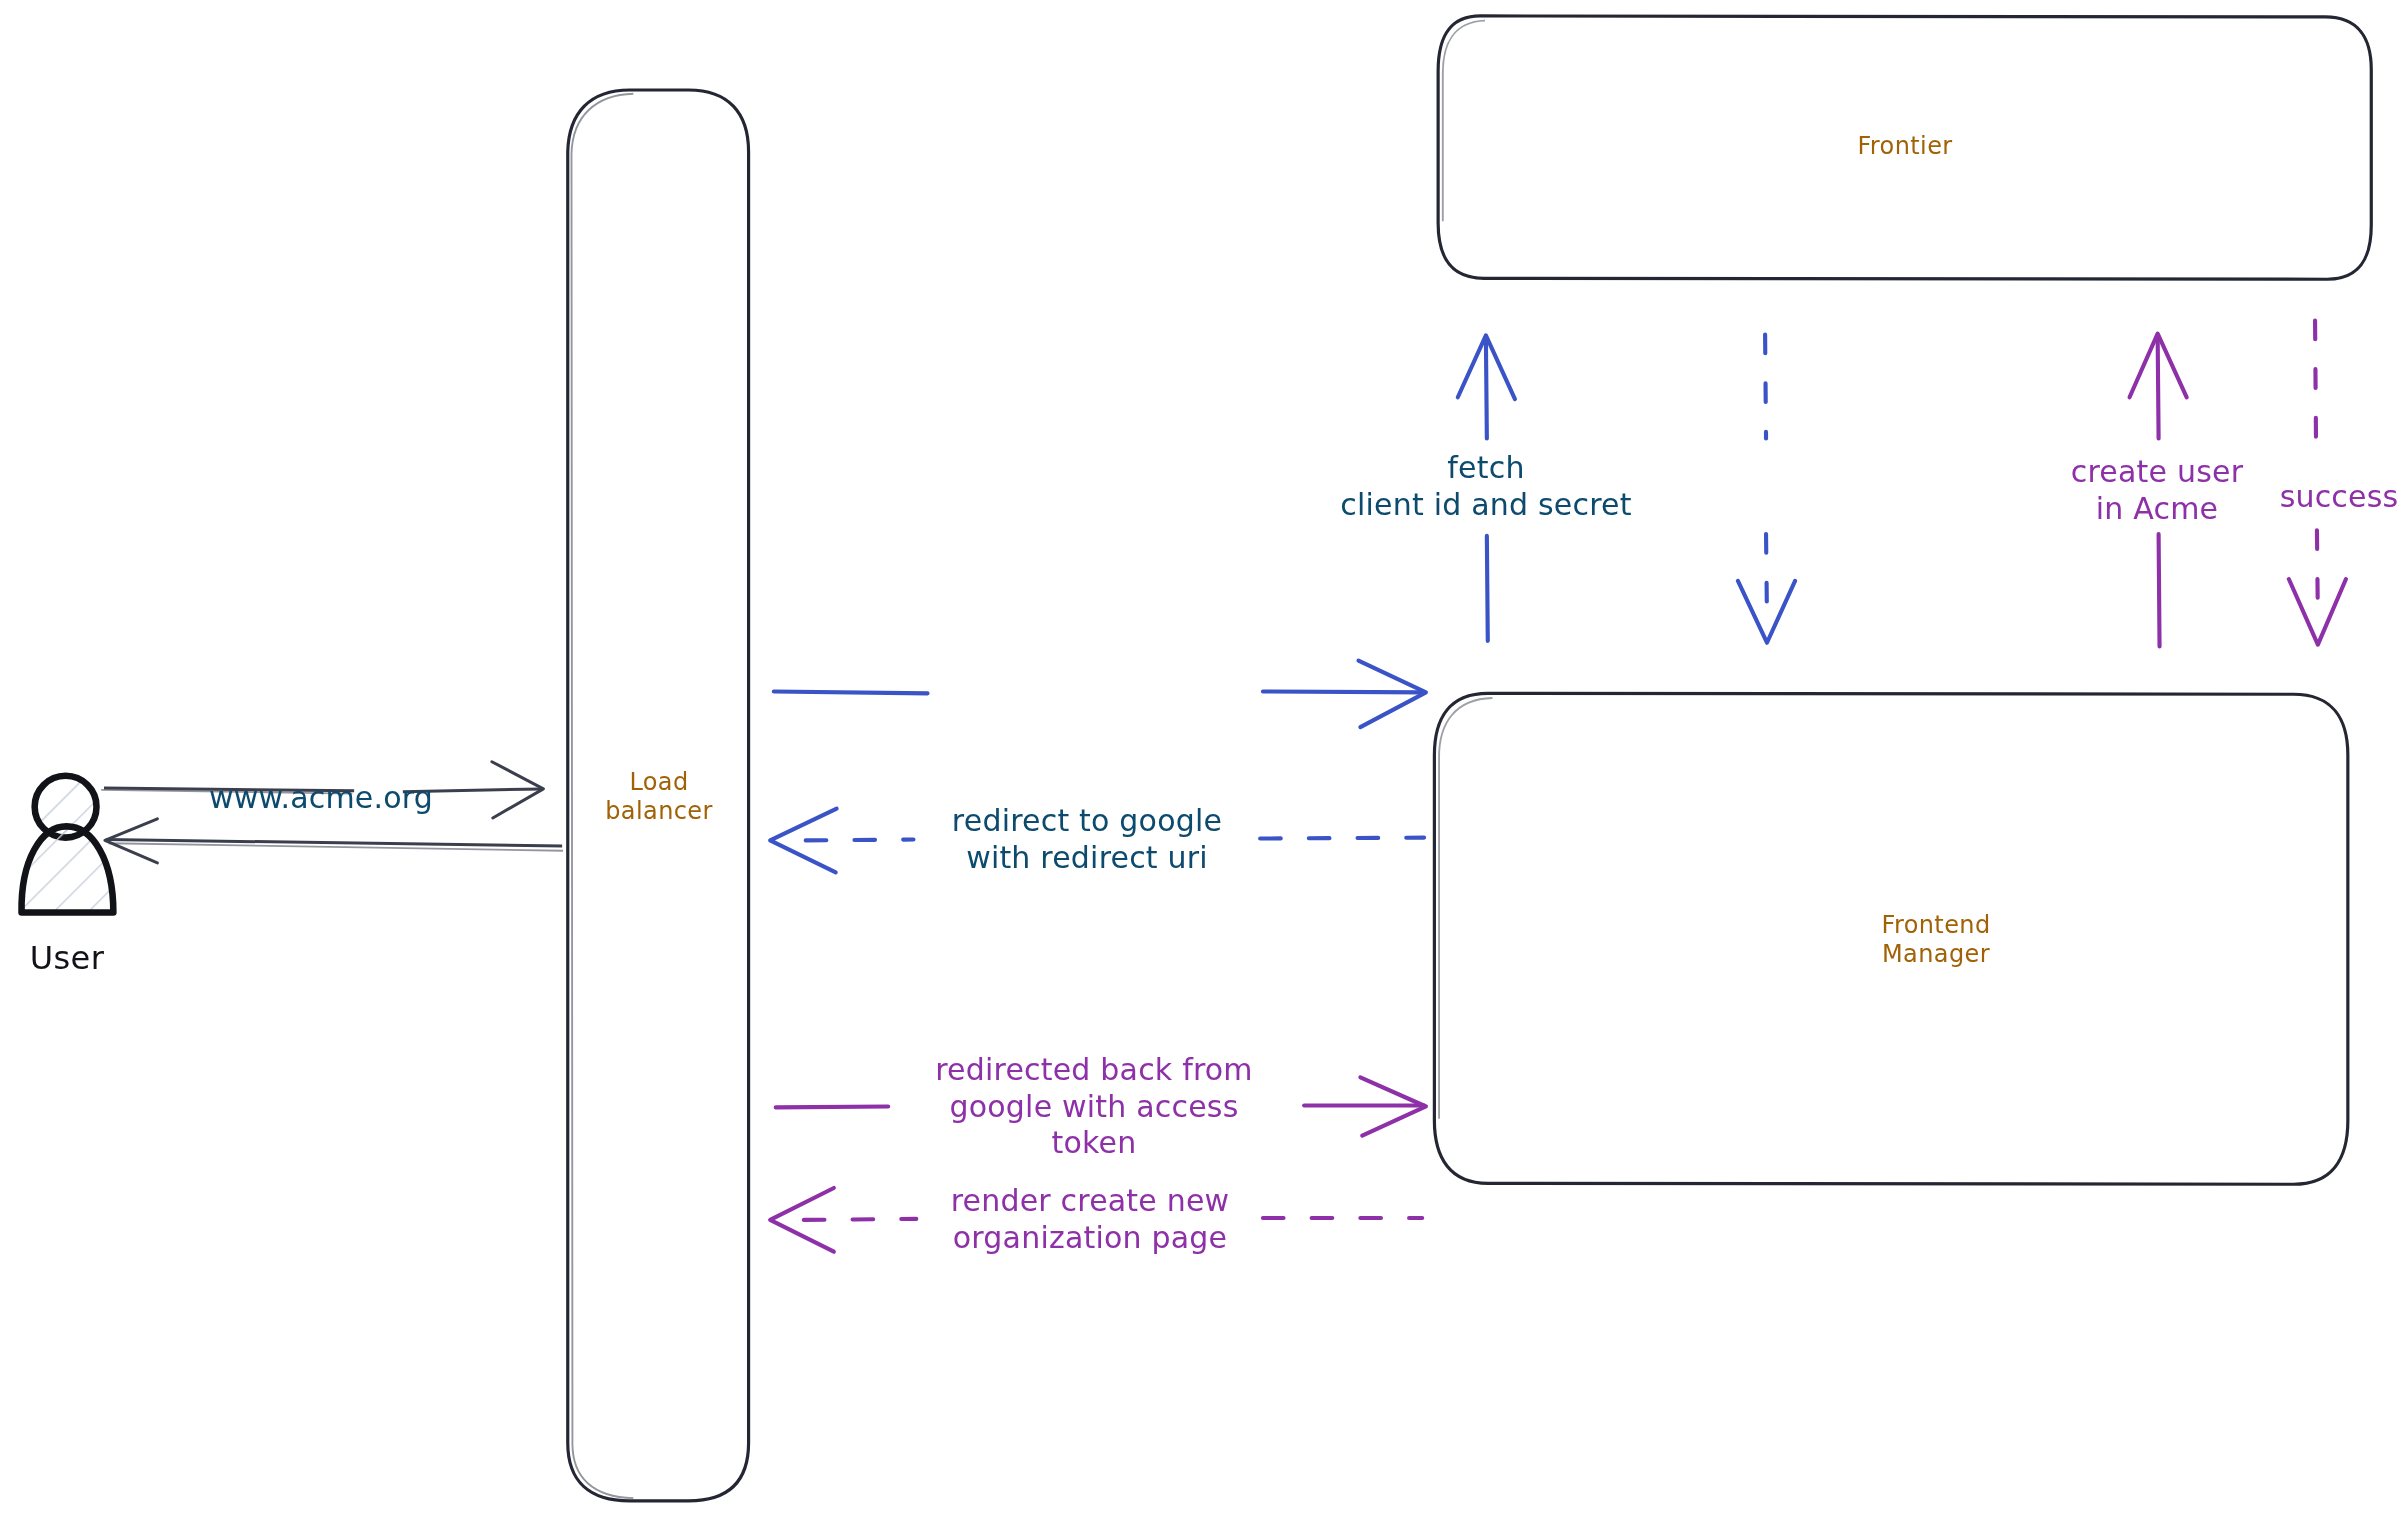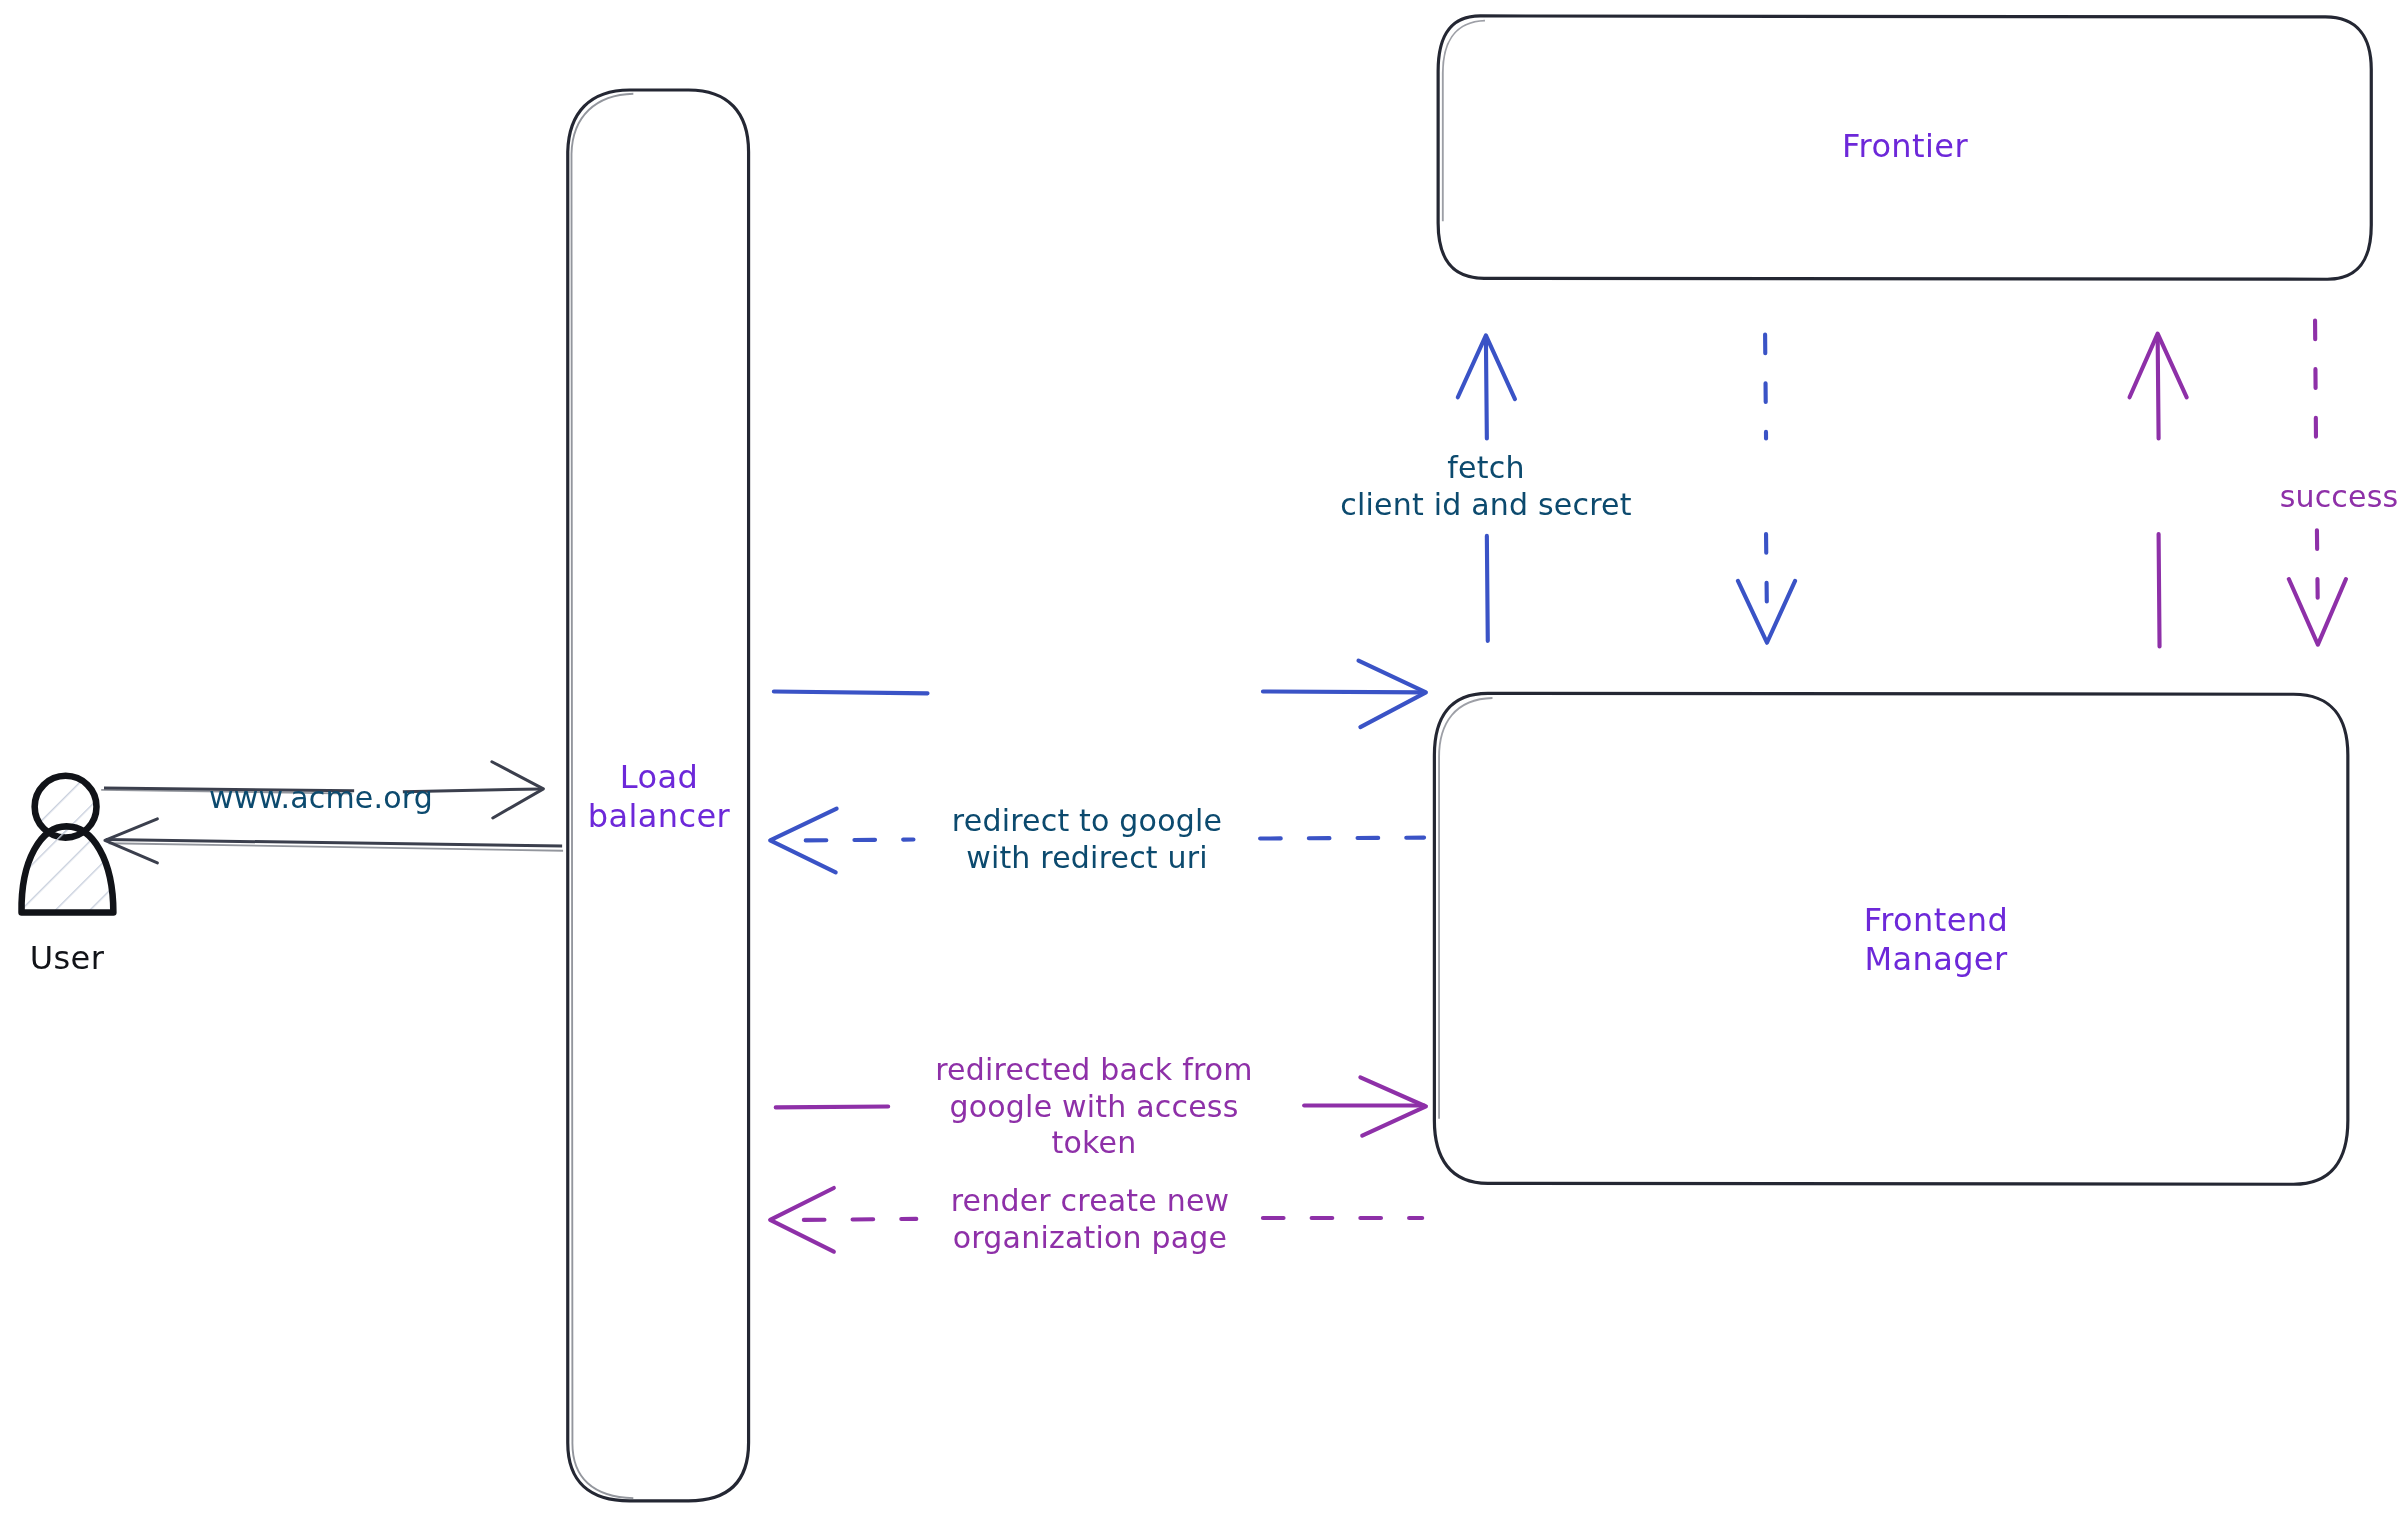--- a/index.html
+++ b/index.html
@@ -27,22 +27,22 @@
   .edge-label,
   .actor-label {
     position: absolute;
     text-align: center;
     white-space: pre-line;
     line-height: 1.22;
     pointer-events: none;
     font-family: "DejaVu Sans", sans-serif;
   }
   .node-label {
-    color: #6d28d9;
-    font-size: 32px;
+    color: #a16207;
+    font-size: 24px;
     font-weight: 400;
     letter-spacing: 0.4px;
   }
   .actor-label {
     color: #111318;
     font-size: 32px;
     letter-spacing: 0.4px;
   }
   .edge-label {
     font-size: 30px;
@@ -192,17 +192,19 @@
 google with access
 token</div>
 
   <div class="edge-label purple lbl-center" style="left:1090px; top:1220px; width:375px;">render create new
 organization page</div>
 
   <div class="edge-label blue lbl-center" style="left:1486px; top:487px; width:394px;">fetch
 client id and secret</div>
 
 
+  <div class="edge-label purple lbl-center" style="left:2157px; top:491px; width:244px;">create user
+in Acme</div>
 
   <div class="edge-label purple lbl-center" style="left:2339px; top:497px; width:169px;">success</div>
 
 </div>
 
 
 </body></html>

